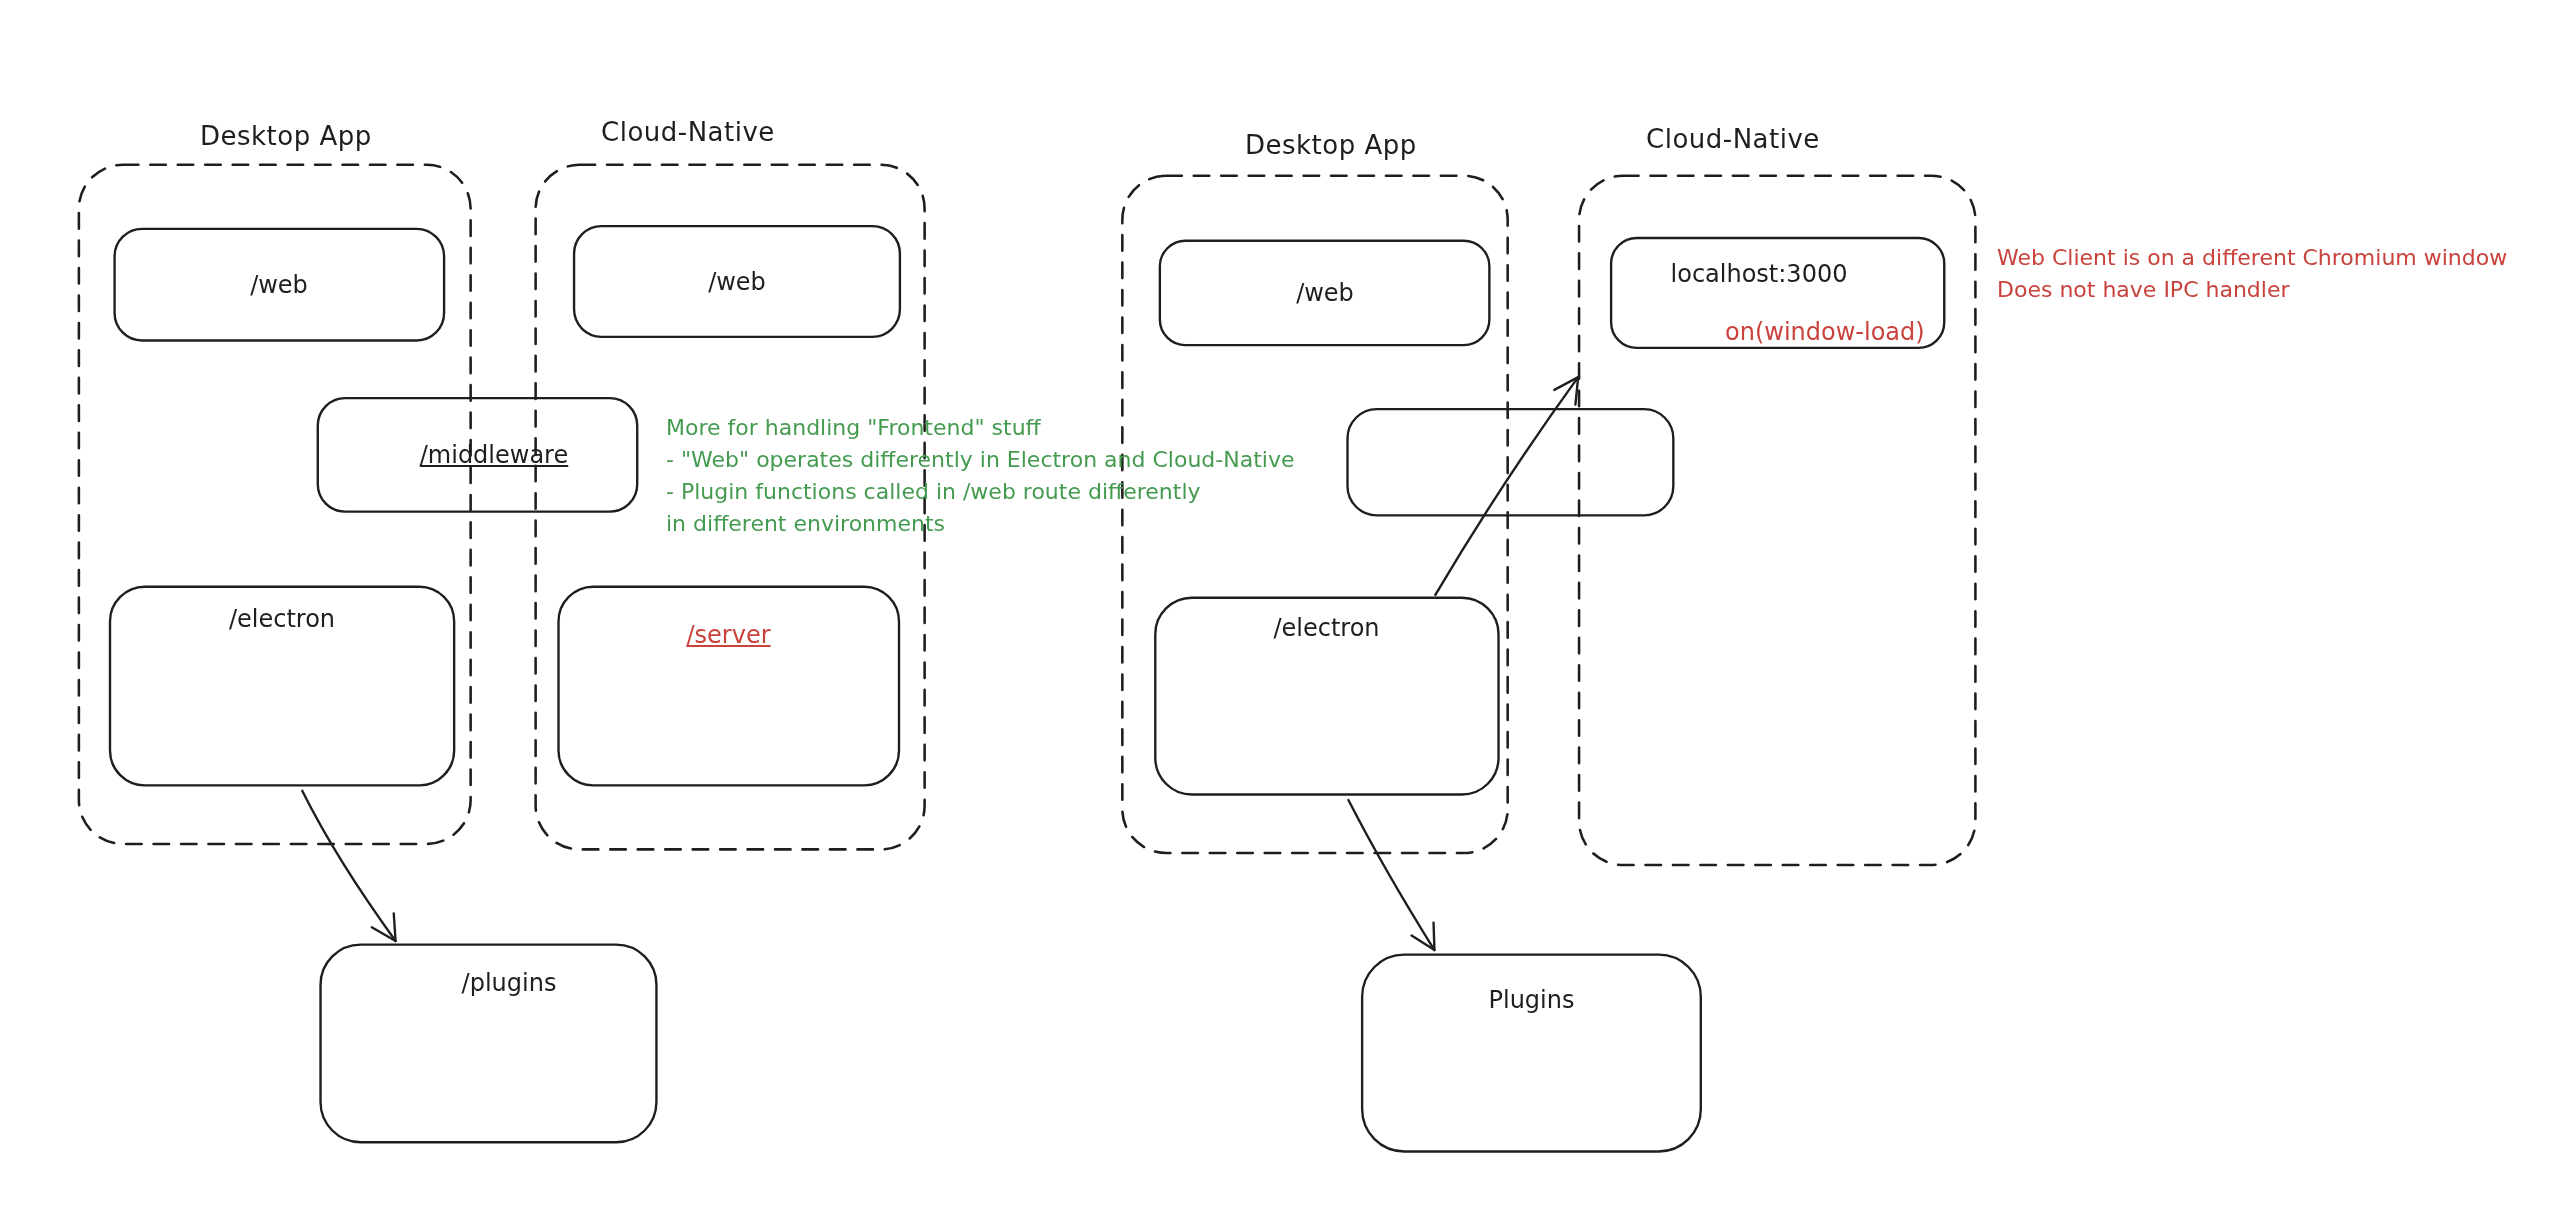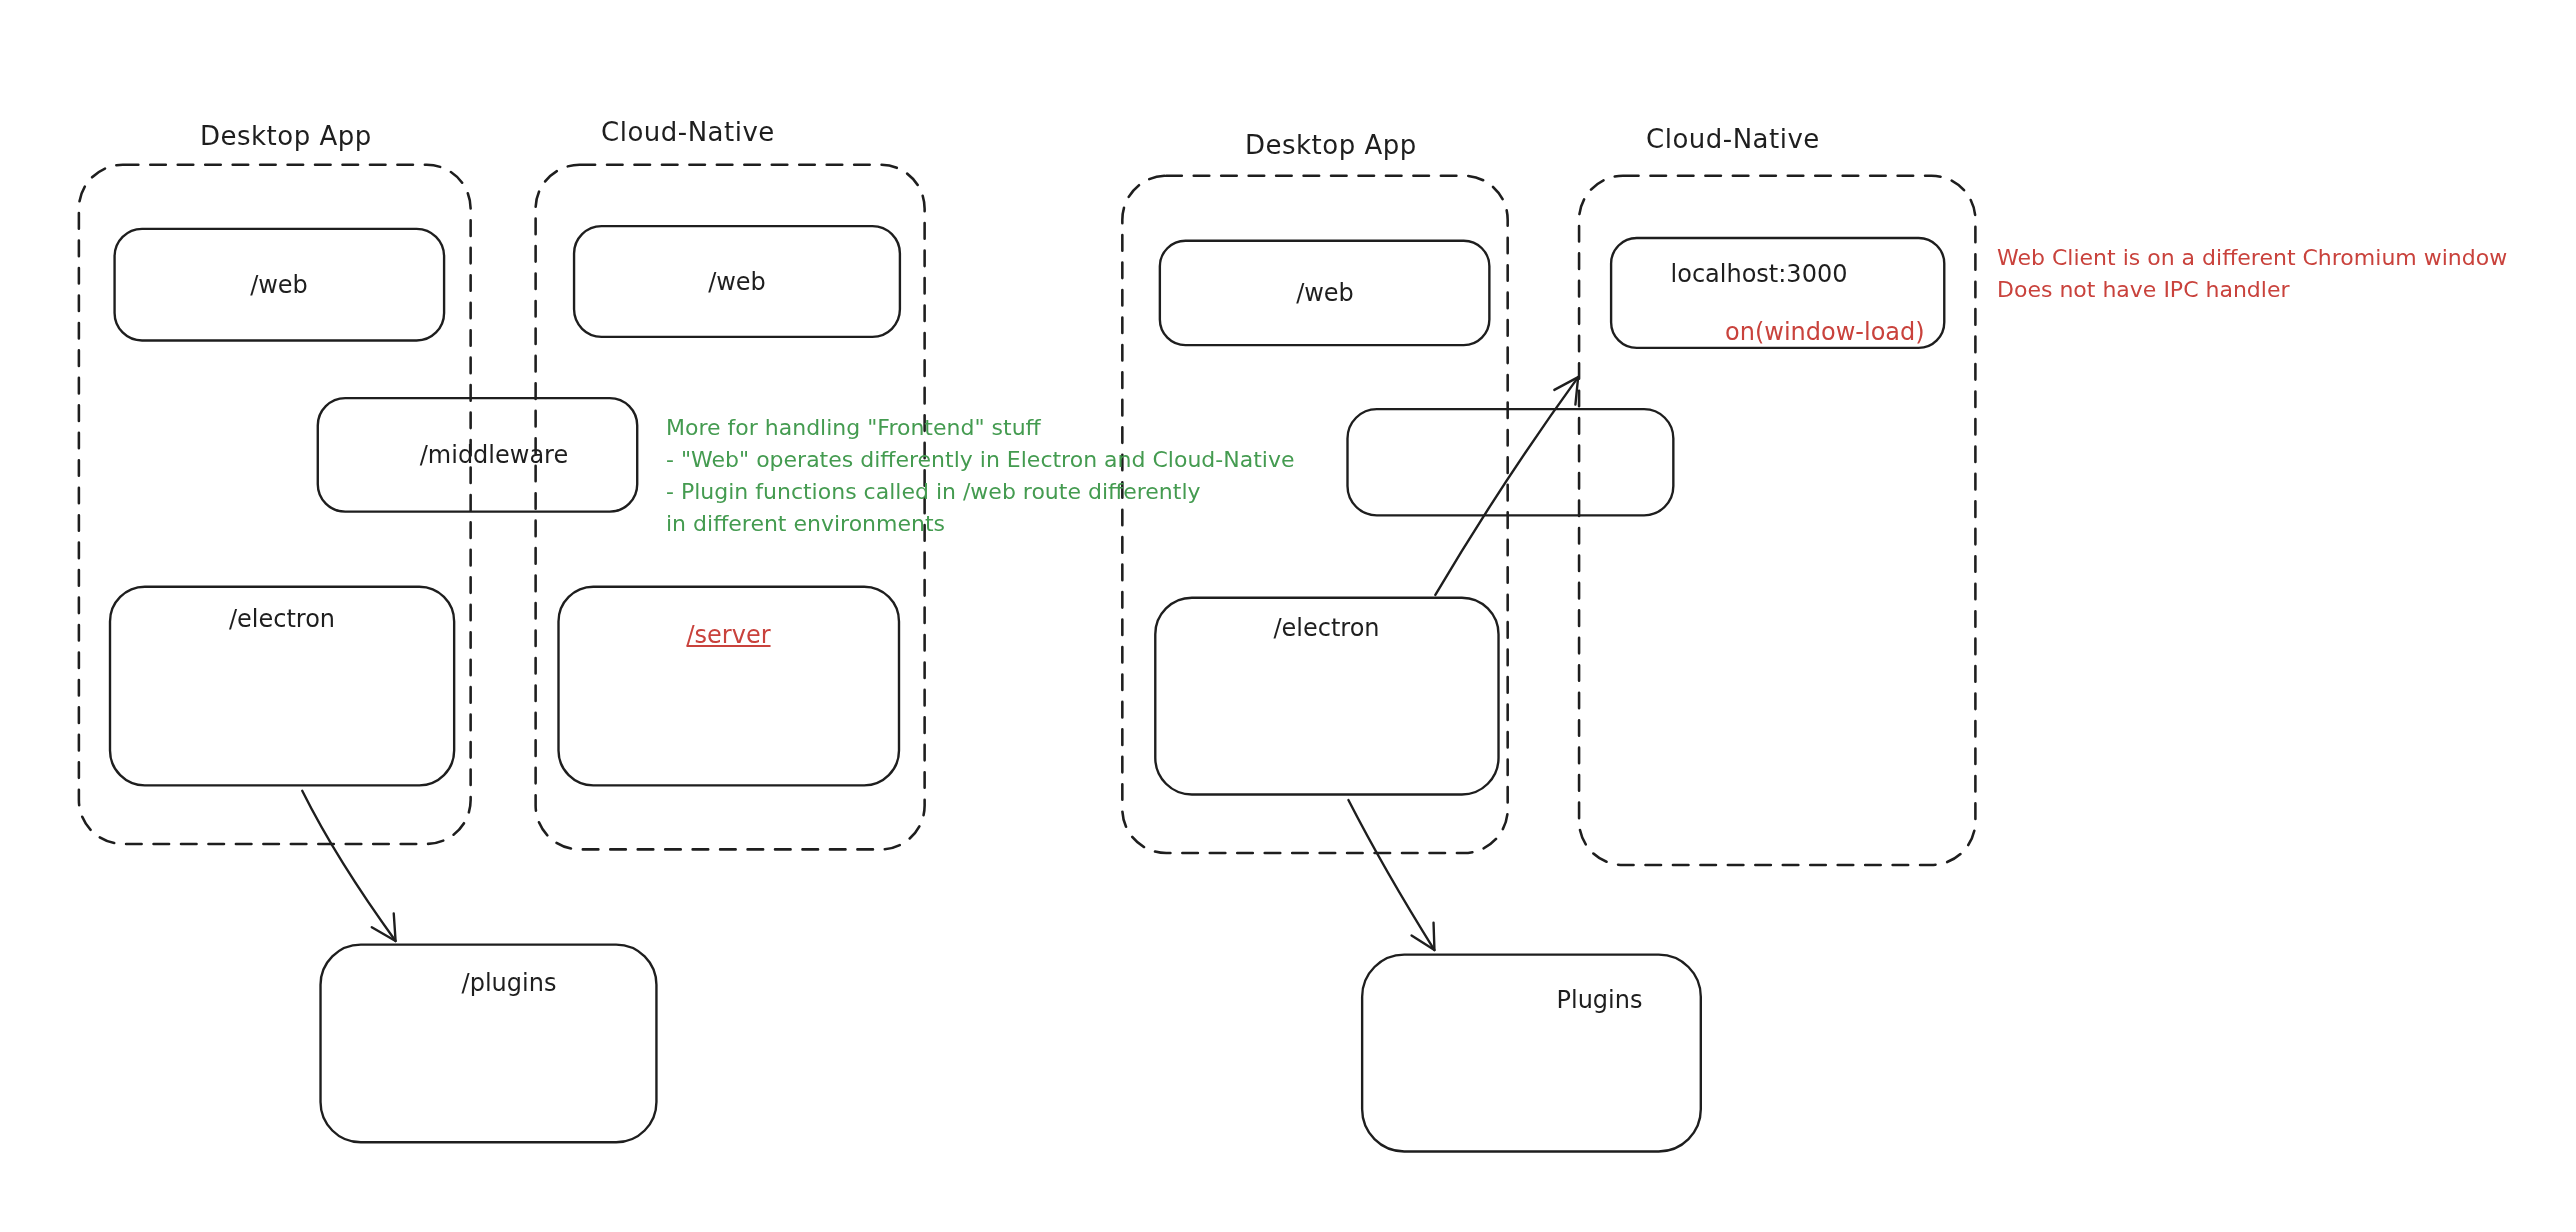--- a/index.html
+++ b/index.html
@@ -61,29 +61,29 @@
     </g>
   </svg>
 
   <div class="label group-title" style="left:200px;top:121px;">Desktop App</div>
   <div class="label group-title" style="left:601px;top:117px;">Cloud-Native</div>
   <div class="label group-title" style="left:1245px;top:130px;">Desktop App</div>
   <div class="label group-title" style="left:1646px;top:124px;">Cloud-Native</div>
 
   <div class="label node-label vcenter" style="left:114px;top:229px;width:330px;height:112px;">/web</div>
   <div class="label node-label vcenter" style="left:574px;top:226px;width:326px;height:111px;">/web</div>
-  <div class="label node-label vcenter" style="left:318px;top:398px;width:352px;height:114px;">/middleware</div>
+  <div class="label node-label vcenter" style="left:318px;top:398px;width:352px;height:114px;text-decoration:underline;">/middleware</div>
   <div class="label node-label tlabel" style="left:110px;top:605px;width:344px;">/electron</div>
   <div class="label node-label tlabel red" style="left:558px;top:605px;width:341px;text-decoration:underline;">/server</div>
   <div class="label node-label tlabel" style="left:320px;top:969px;width:378px;">/plugins</div>
   <div class="label node-label vcenter" style="left:1160px;top:241px;width:330px;height:104px;">/web</div>
   <div class="label node-label tlabel" style="left:1611px;top:260px;width:296px;">localhost:3000</div>
   <div class="label node-label red" style="left:1725px;top:302px;">on(window-load)</div>
   <div class="label node-label tlabel" style="left:1155px;top:614px;width:343px;">/electron</div>
-  <div class="label node-label tlabel" style="left:1430px;top:986px;width:339px;">Plugins</div>
+  <div class="label node-label tlabel" style="left:1362px;top:986px;width:339px;">Plugins</div>
 
   <div class="note note-green" style="left:666px;top:412px;">
     <div>More for handling "Frontend" stuff</div>
     <div>- "Web" operates differently in Electron and Cloud-Native</div>
     <div>- Plugin functions called in /web route differently</div>
     <div>in different environments</div>
   </div>
 
   <div class="note note-red" style="left:1997px;top:242px;">
     <div>Web Client is on a different Chromium window</div>

